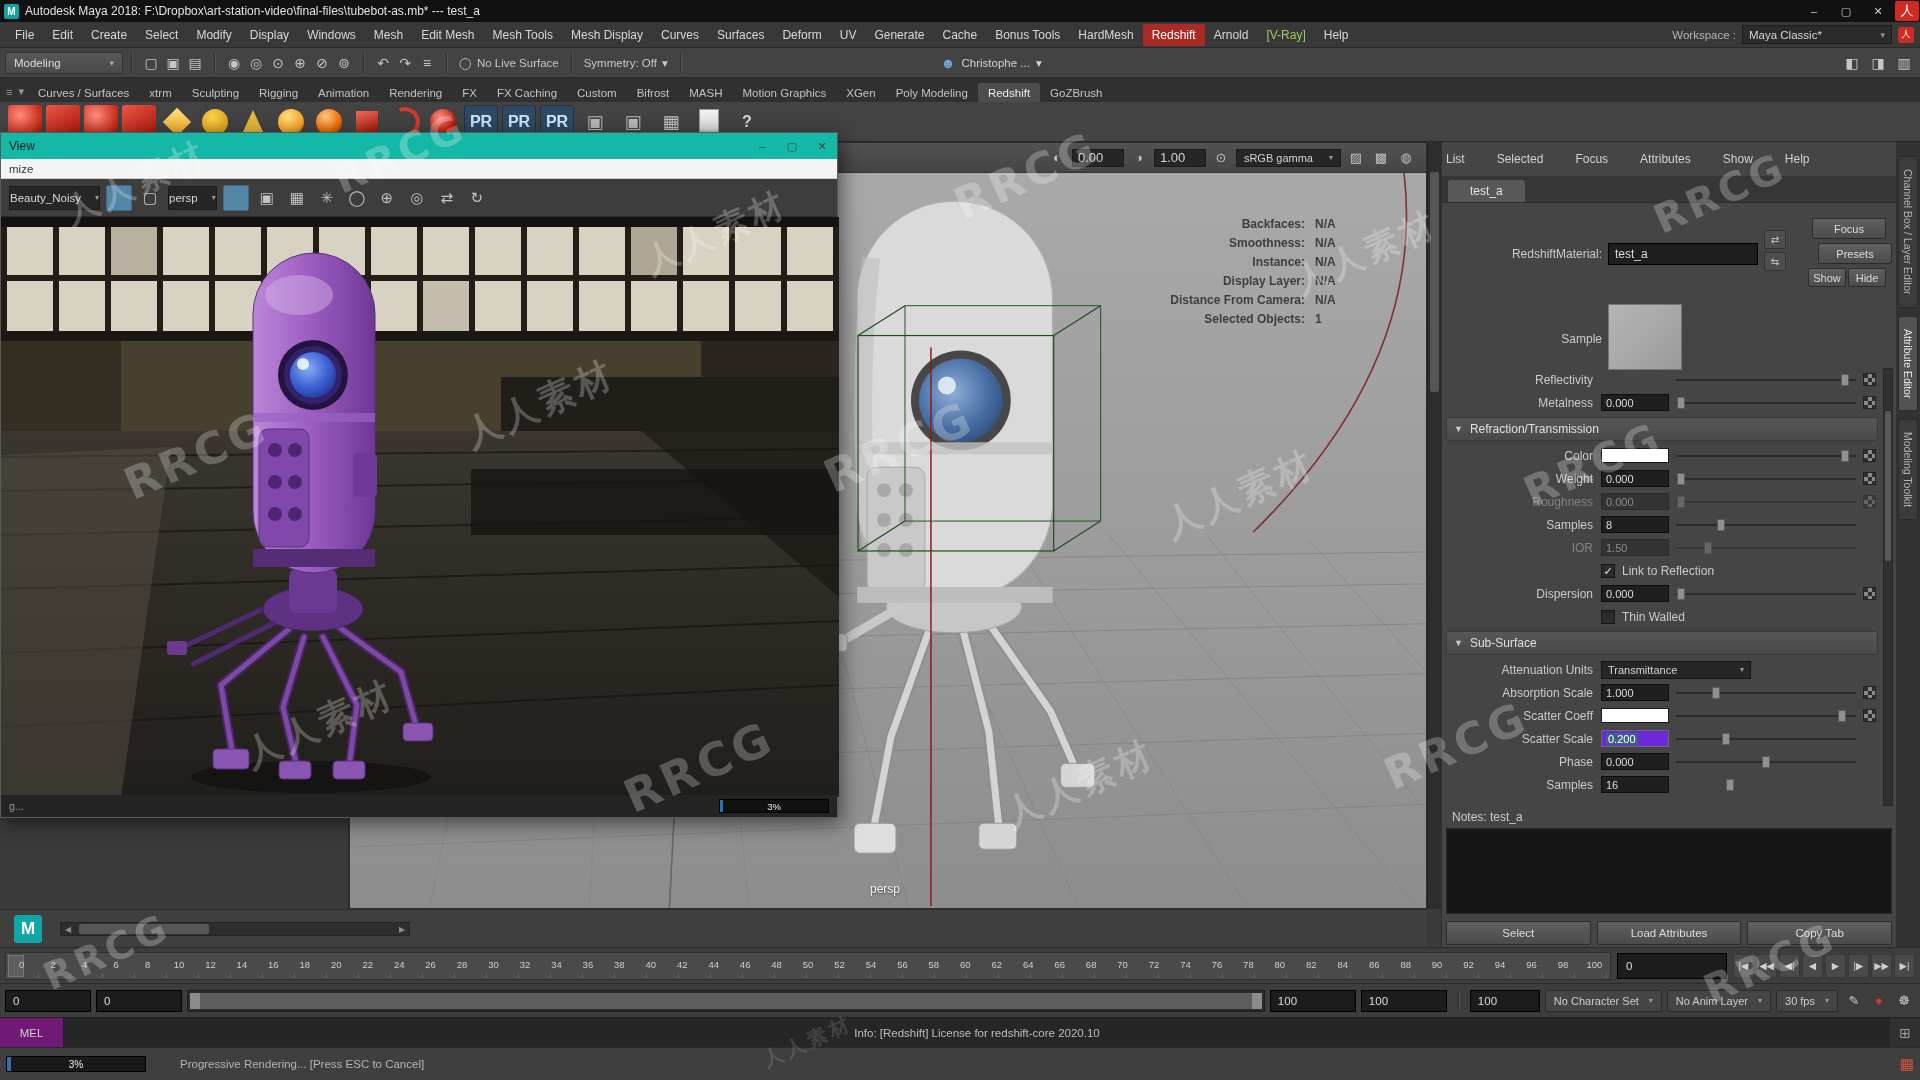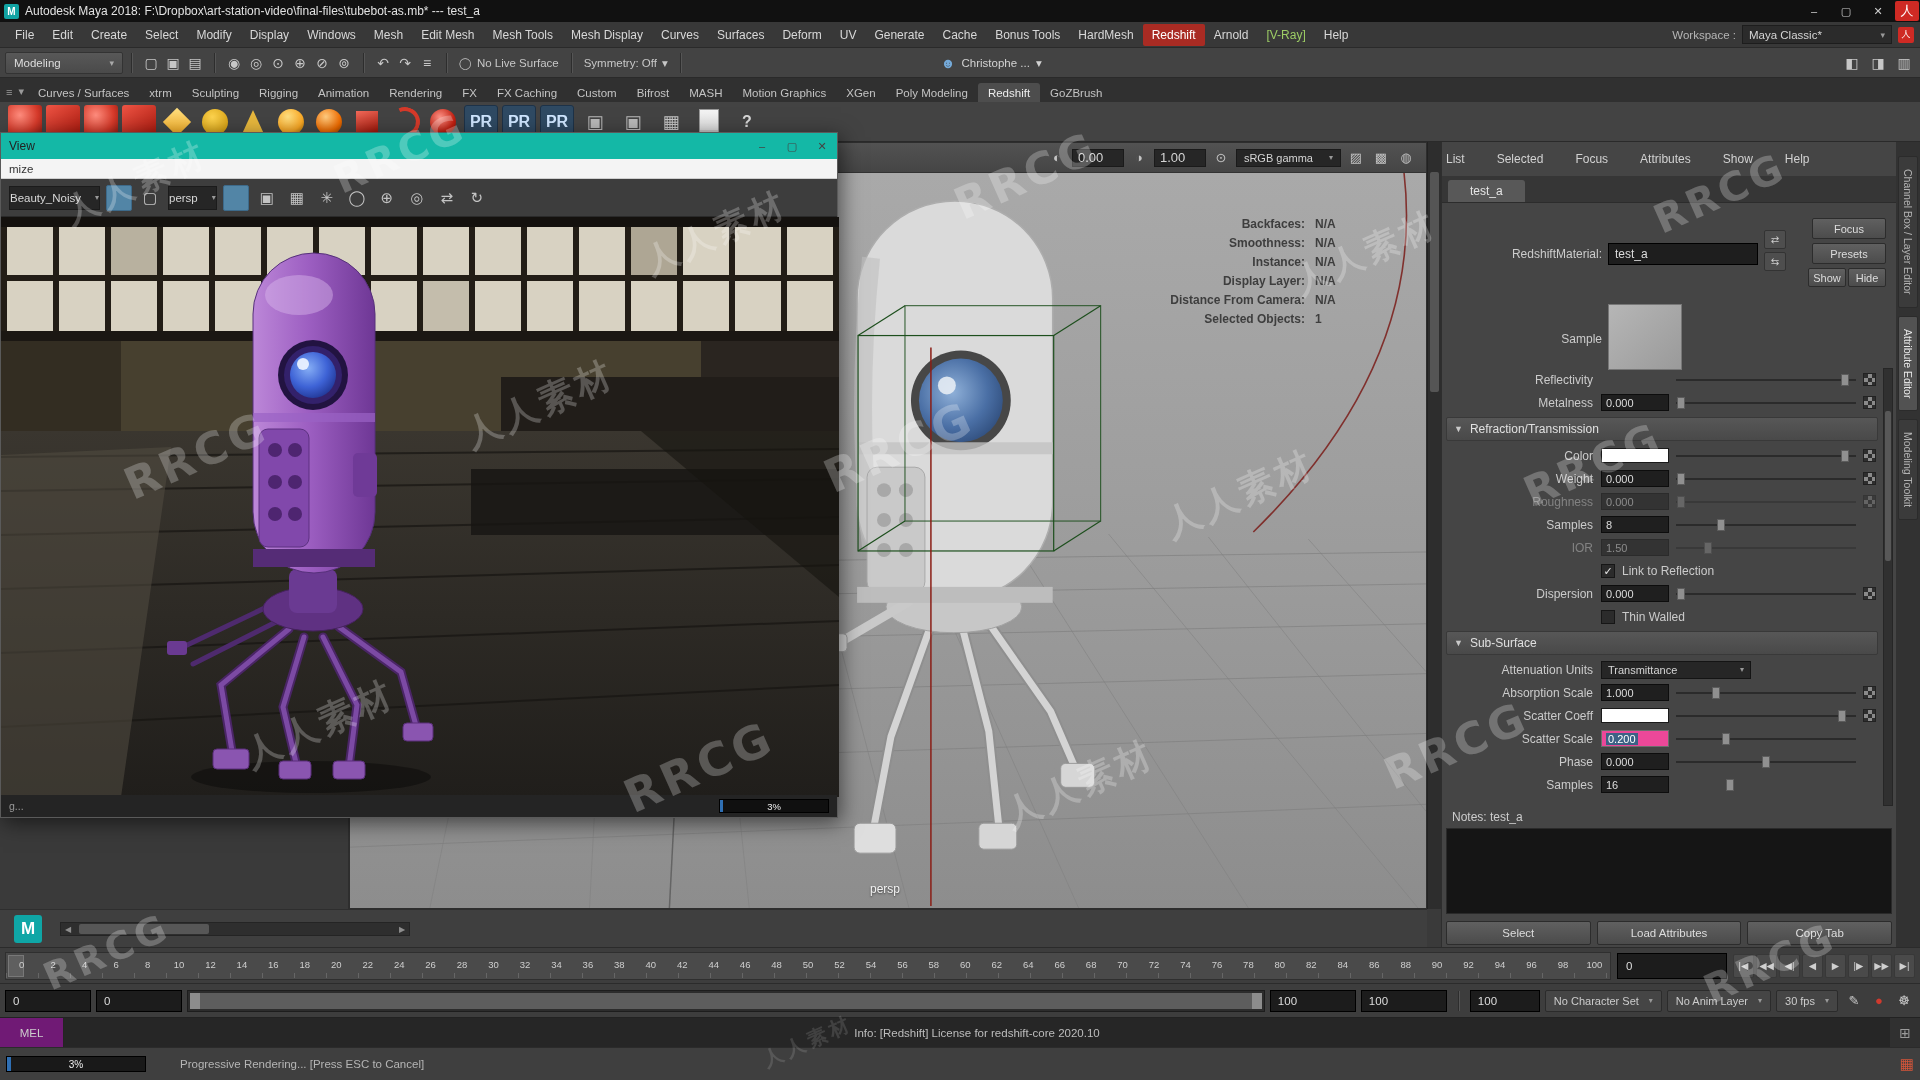--- a/index.html
+++ b/index.html
@@ -93,21 +93,21 @@
 .ae-mat-field{position:absolute;left:166px;top:101px;width:150px;height:22px;background:#1e1e1e;border:1px solid #000;color:#ddd;display:flex;align-items:center;padding-left:6px}
 .ae-mini{position:absolute;width:22px;height:19px;background:#4e4e4e;border:1px solid #333;border-radius:2px;color:#ccc;font-size:10px;display:flex;align-items:center;justify-content:center}
 .ae-lbl2{position:absolute;left:0;top:190px;width:160px;text-align:right;color:#ccc}
 .ae-sample{position:absolute;left:166px;top:162px;width:74px;height:66px;background:linear-gradient(135deg,#b6b6b6,#9a9a9a);border:1px solid #777}
 .ae-rows{position:absolute;left:2px;top:226px;right:16px;height:438px;overflow:hidden}
 .ae-row{height:23px;display:flex;align-items:center}
 .ae-row.dim > *{opacity:.45}
 .ae-lbl{width:157px;text-align:right;padding-right:8px;color:#cbcbcb;font-size:12px;white-space:nowrap}
 .ae-field{width:68px;height:17px;background:#1f1f1f;border:1px solid #0d0d0d;color:#ddd;font-size:11px;display:flex;align-items:center;padding:0 4px}
 .ae-field .selText{background:#3d6185;color:#fff;padding:0 2px}
-.ae-field.sel{border-color:#6d6d6d;background:#ec4899}
+.ae-field.sel{border-color:#6d6d6d;background:#6d28d9}
 .ae-fieldspacer{width:68px}
 .ae-swatch{width:68px;height:15px;border:1px solid #1a1a1a}
 .ae-slider{flex:1;margin:0 7px;position:relative;height:15px}
 .ae-slider .track{position:absolute;left:0;right:0;top:7px;height:2px;background:#2b2b2b}
 .ae-slider .handle{position:absolute;top:2px;width:8px;height:12px;background:#909090;border:1px solid #5c5c5c}
 .checker{width:13px;height:13px;margin-right:4px;background-image:linear-gradient(45deg,#8a8a8a 25%,transparent 25%,transparent 75%,#8a8a8a 75%),linear-gradient(45deg,#8a8a8a 25%,#2e2e2e 25%,#2e2e2e 75%,#8a8a8a 75%);background-size:8px 8px;background-position:0 0,4px 4px;border:1px solid #222}
 .checker.ghost{visibility:hidden}
 .ae-section{height:24px;margin:3px 2px;background:linear-gradient(#575757,#494949);border:1px solid #393939;border-radius:2px;display:flex;align-items:center;color:#e0e0e0;font-size:12px}
 .ae-section .tri{font-size:9px;color:#c9c9c9;margin:0 7px}
 .ae-check{width:14px;height:14px;background:#2b2b2b;border:1px solid #161616;color:#e8e8e8;font-size:11px;line-height:12px;text-align:center;margin-right:7px}
@@ -535,21 +535,21 @@
           <span class="ae-menu-item">Help</span>
         </div>
       <div class="ae-tabs">
         <span class="ae-tab">test_a</span>
       </div>
       <span class="ae-mat-label">RedshiftMaterial:</span>
       <div class="ae-mat-field">test_a</div>
       <div class="ae-mini" style="left:322px;top:88px">⇄</div>
       <div class="ae-mini" style="left:322px;top:110px">⇆</div>
       <button class="ae-btn" style="right:10px;top:76px;width:74px;height:21px">Focus</button>
-      <button class="ae-btn" style="right:10px;top:101px;width:74px;height:21px">Presets</button>
+      <button class="ae-btn" style="right:4px;top:101px;width:74px;height:21px">Presets</button>
       <button class="ae-btn" style="right:50px;top:126px;width:38px;height:19px">Show</button>
       <button class="ae-btn" style="right:10px;top:126px;width:38px;height:19px">Hide</button>
       <span class="ae-lbl2">Sample</span>
       <div class="ae-sample"></div>
       <div class="ae-rows">
           <div class="ae-row">
             <div class="ae-lbl">Reflectivity</div>
             <div class="ae-fieldspacer"></div>
             <div class="ae-slider">
               <i class="track"></i>

